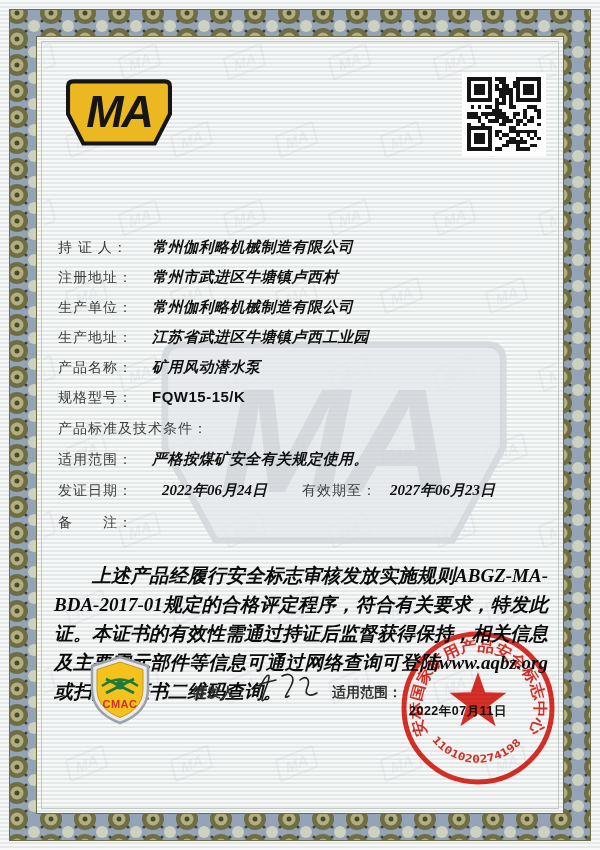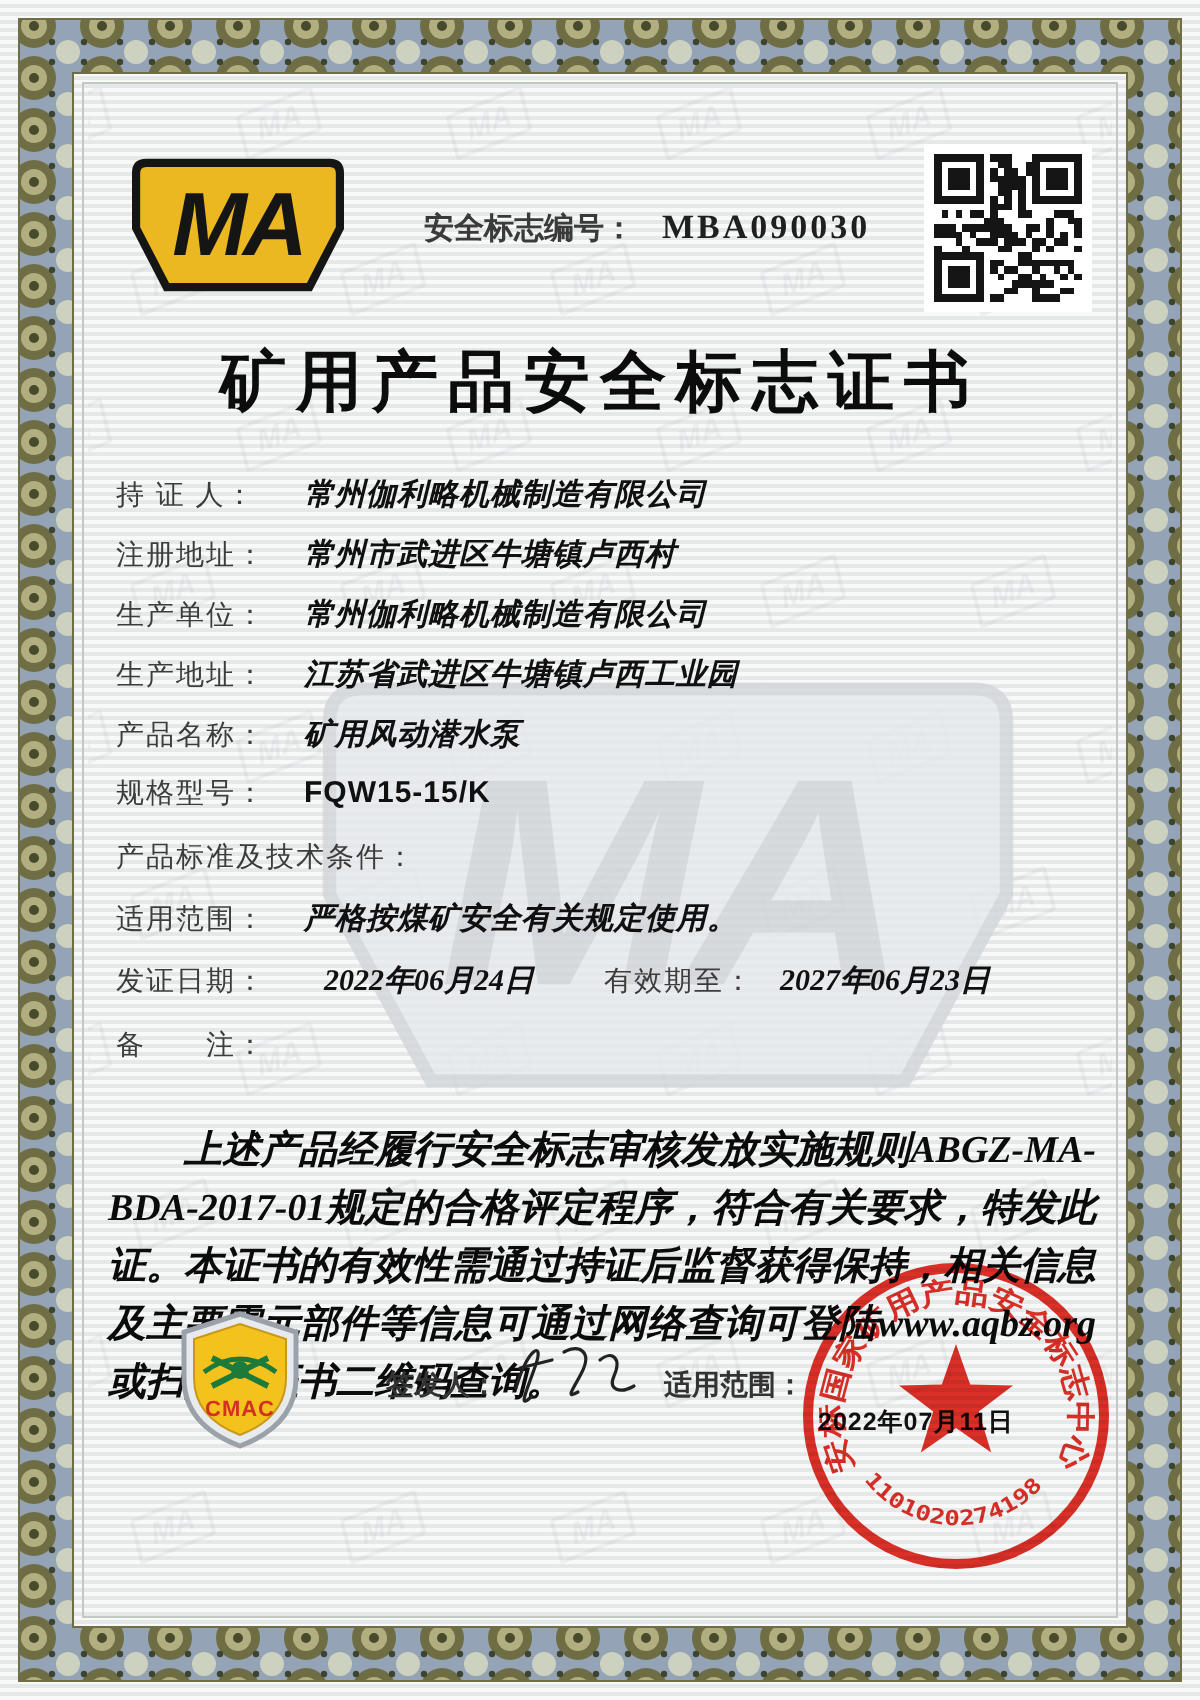--- a/index.html
+++ b/index.html
@@ -135,24 +135,20 @@
     <rect x="41.5" y="41.5" width="517" height="767" fill="none" stroke="#c2c8c2"></rect>
   </svg>
 
   <div class="content">
 
     <svg class="ma-logo" viewBox="0 0 104 66">
       <path d="M7 2 H97 Q102 2 102 7 V34 L87 63 H17 L2 34 V7 Q2 2 7 2 Z" fill="#ecb822" stroke="#151515" stroke-width="4"></path>
       <text x="52" y="47" text-anchor="middle" font-size="44" font-weight="900" font-style="italic" fill="#151515" letter-spacing="-2">MA</text>
     </svg>
 
-    <div class="num-row">
-      <span class="num-label">安全标志编号：</span>
-      <span class="num-value">MBA090030</span>
-    </div>
 
     <div class="qr" id="qr">
         <div class="on"></div>
         <div class="on"></div>
         <div class="on"></div>
         <div class="on"></div>
         <div class="on"></div>
         <div class="on"></div>
         <div class="on"></div>
         <div></div>
@@ -584,21 +580,20 @@
         <div></div>
         <div class="on"></div>
         <div class="on"></div>
         <div class="on"></div>
         <div class="on"></div>
         <div></div>
         <div></div>
         <div></div>
       </div>
 
-    <div class="title">矿用产品安全标志证书</div>
 
     <div class="frow" style="top:238px">
       <span class="flabel">持 证 人：</span>
       <span class="fvalue">常州伽利略机械制造有限公司</span>
     </div>
     <div class="frow" style="top:268px">
       <span class="flabel">注册地址：</span>
       <span class="fvalue">常州市武进区牛塘镇卢西村</span>
     </div>
     <div class="frow" style="top:298px">

